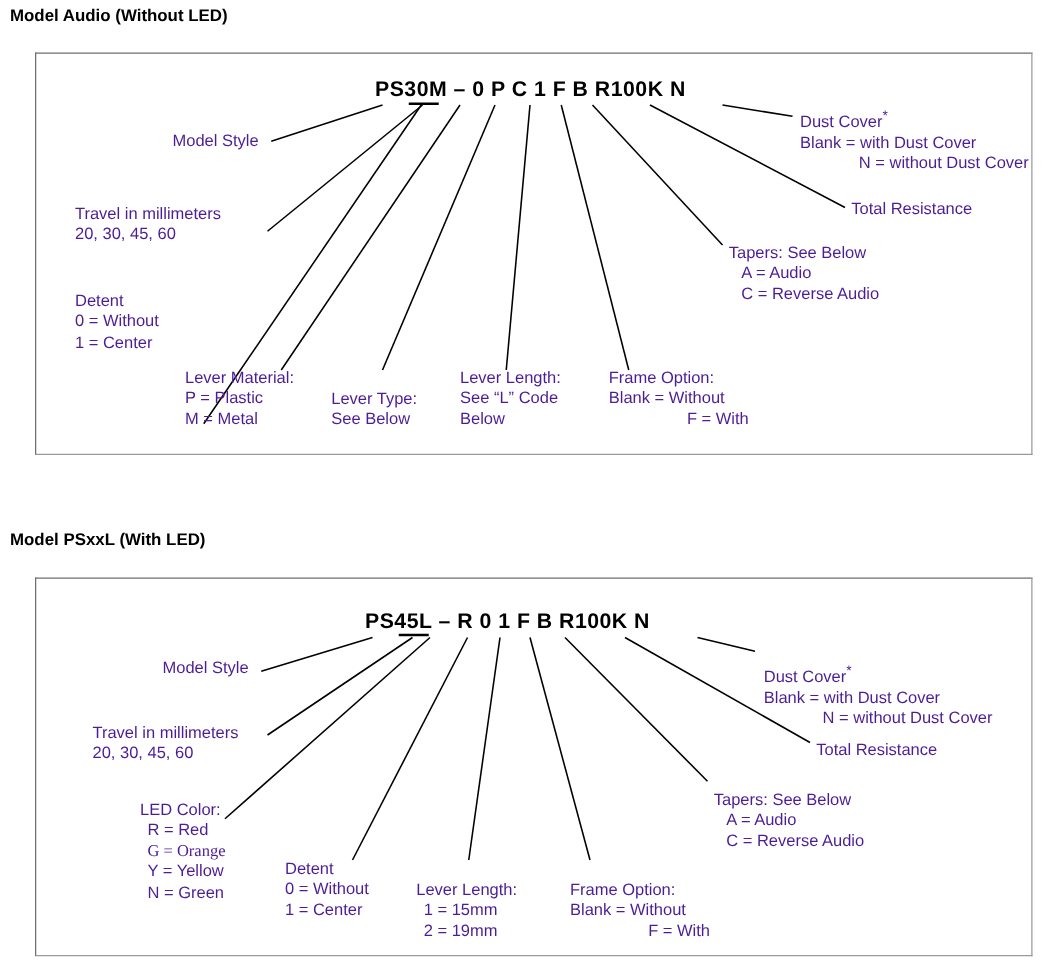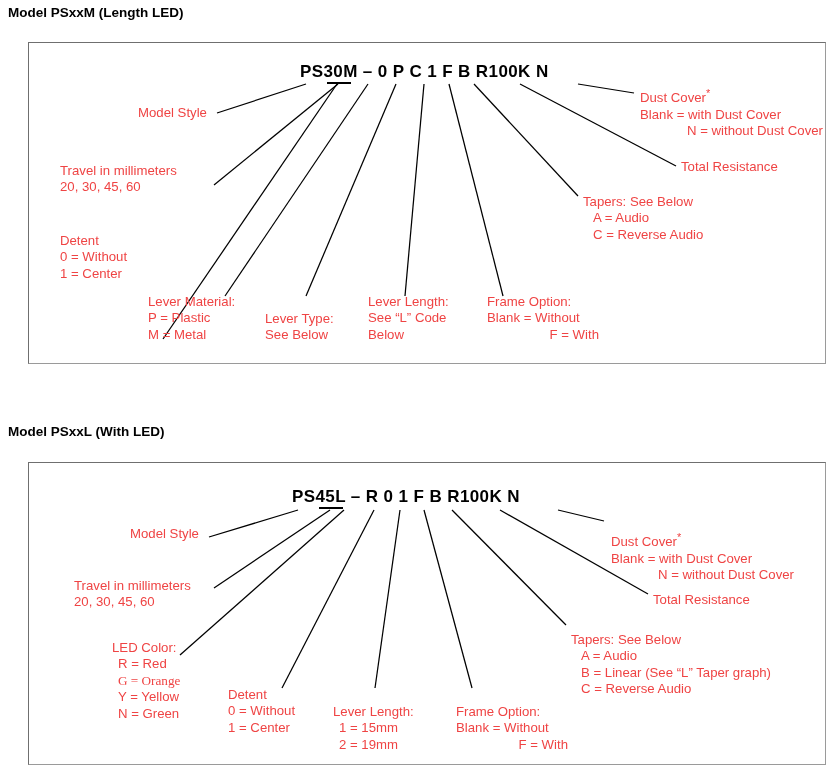--- a/index.html
+++ b/index.html
@@ -21,32 +21,32 @@
   }
   .partnum{
     position:absolute;font-size:17px;font-weight:bold;white-space:nowrap;
     letter-spacing:0.4px;
   }
   .underline-seg{
     position:absolute;height:2px;background:#000;
   }
   .lbl{
     position:absolute;font-size:13.2px;line-height:16.4px;white-space:nowrap;
-    color:#ef4444;
+    color:#4c1d95;
   }
   .leaders{position:absolute;left:0;top:0;pointer-events:none;}
   .leaders line{stroke:#000;stroke-width:1.25;}
   .ast{font-size:11px;vertical-align:super;}
 </style>
 </head>
 <body>
 
 <div class="section">
 
-  <div class="section-title" style="left:8px;top:5px;">Model PSxxM (Length LED)</div>
+  <div class="section-title" style="left:8px;top:5px;">Model Audio (Without LED)</div>
 
   <div class="diagram-box" style="left:28px;top:42px;width:798px;height:322px;"></div>
 
   <div class="partnum" style="left:300px;top:62px;">PS30M – 0 P C 1 F B R100K N</div>
   <div class="underline-seg" style="left:327px;top:82px;width:24px;"></div>
 
   <svg class="leaders" width="838" height="380">
     <line x1="217" y1="113" x2="306" y2="84"></line>
     <line x1="163" y1="339" x2="337" y2="84"></line>
     <line x1="214" y1="185" x2="338" y2="84"></line>
@@ -160,21 +160,20 @@
 
   <div class="lbl" style="left:456px;top:704px;width:112px;">
     <div>Frame Option:</div>
     <div>Blank = Without</div>
     <div style="text-align:right;">F = With</div>
   </div>
 
   <div class="lbl" style="left:571px;top:632px;">
     <div>Tapers: See Below</div>
     <div style="padding-left:10px;">A = Audio</div>
-    <div style="padding-left:10px;">B = Linear (See “L” Taper graph)</div>
     <div style="padding-left:10px;">C = Reverse Audio</div>
   </div>
 
   <div class="lbl" style="left:653px;top:592px;">Total Resistance</div>
 
   <div class="lbl" style="left:611px;top:529px;width:183px;">
     <div><span>Dust Cover</span><span class="ast">*</span></div>
     <div>Blank = with Dust Cover</div>
     <div style="text-align:right;">N = without Dust Cover</div>
   </div>

